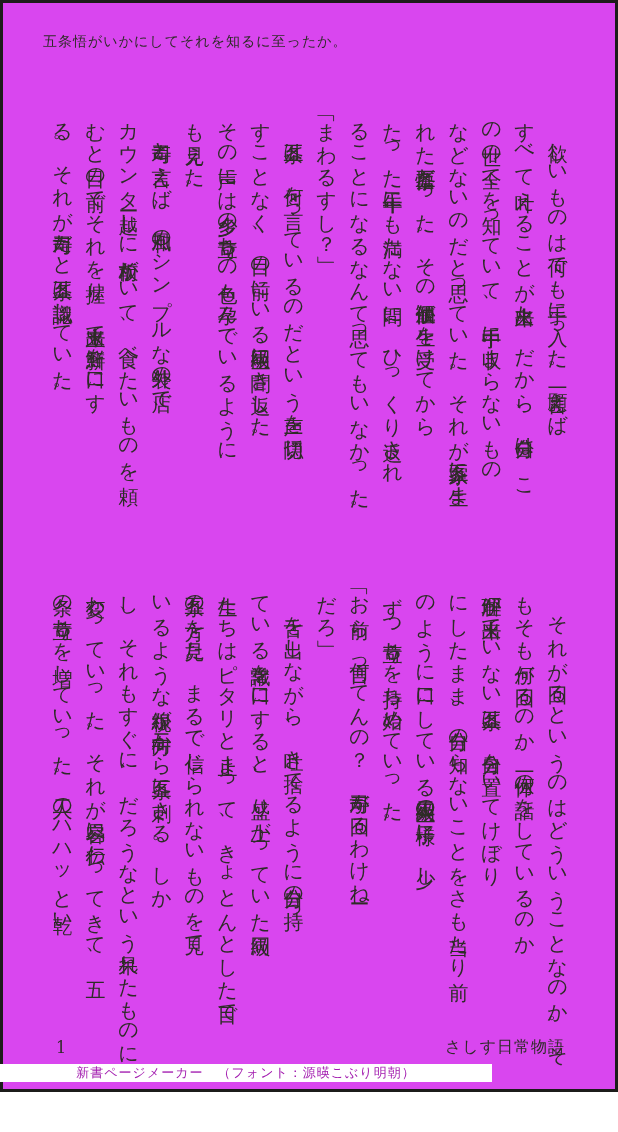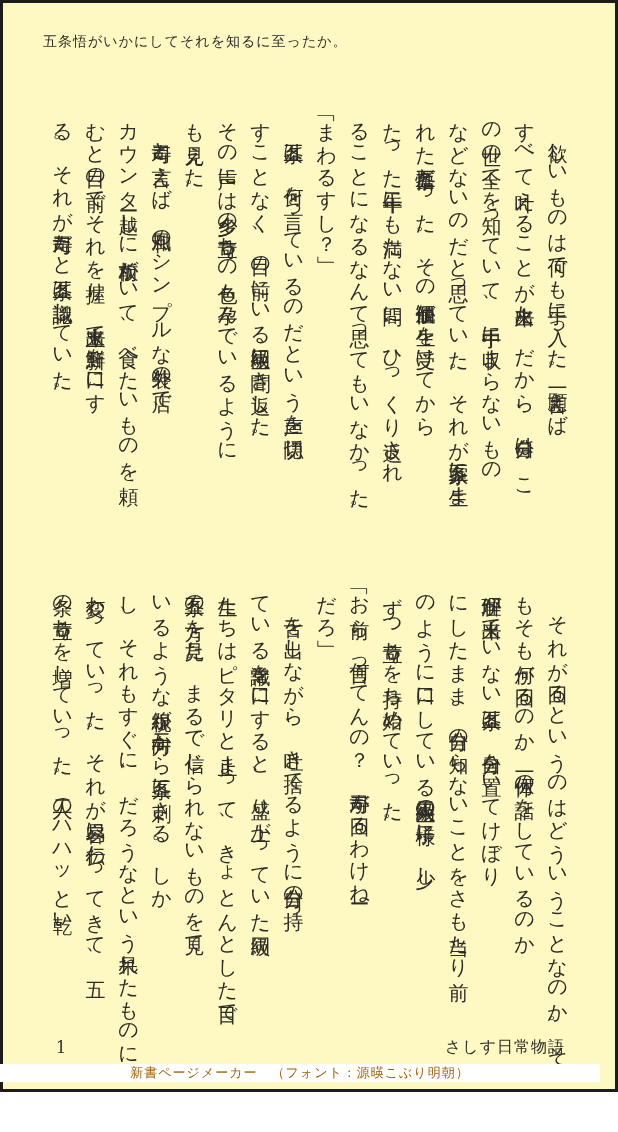--- a/index.html
+++ b/index.html
@@ -16,21 +16,21 @@
     height: 1132px;
     overflow: hidden;
   }
   .page {
     position: absolute;
     left: 0;
     top: 0;
     width: 618px;
     height: 1092px;
     box-sizing: border-box;
-    background: #fef9c3;
+    background: #d946ef;
     border: 3px solid #1c1c1a;
   }
   .header-note {
     position: absolute;
     left: 40px;
     top: 30px;
     font-size: 14px;
     letter-spacing: 1px;
     color: #2e2c27;
     white-space: nowrap;
@@ -66,25 +66,25 @@
     top: 1034px;
     font-size: 16px;
     letter-spacing: 1px;
     color: #2e2c27;
     text-align: center;
   }
   .generator-caption {
     position: absolute;
     left: 0;
     top: 1064px;
-    width: 600px;
+    width: 492px;
     text-align: center;
     font-size: 13px;
     letter-spacing: 1px;
-    color: #a16207;
+    color: #a21caf;
     background: #ffffff;
   }
 </style>
 </head>
 <body>
 
 <div class="stage">
 
   <div class="page">
 

